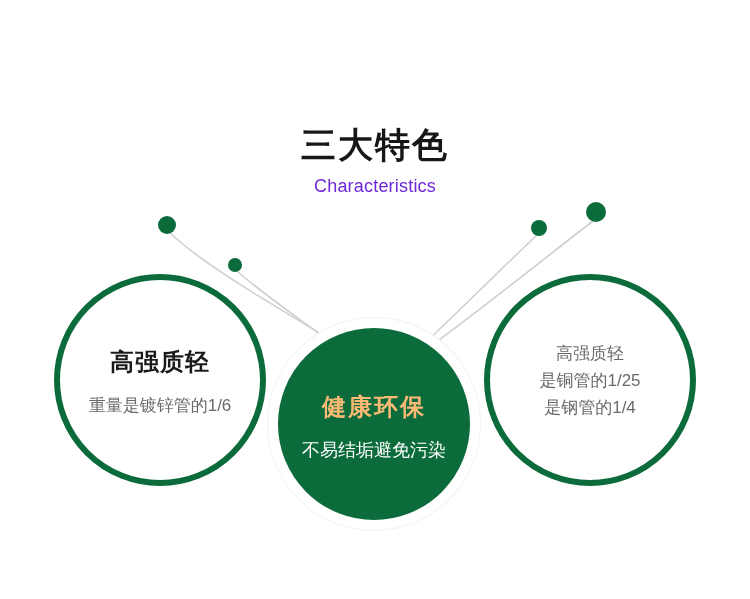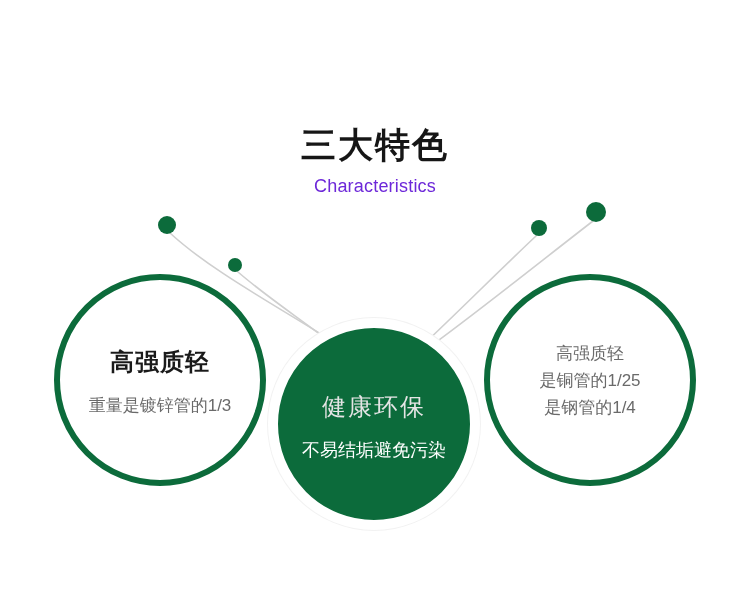--- a/index.html
+++ b/index.html
@@ -85,22 +85,22 @@
   .c-heading {
     font-size: 24px;
     font-weight: bold;
     color: #1a1a1a;
     letter-spacing: 1px;
     line-height: 40px;
     margin: 0 0 10px 0;
     white-space: nowrap;
   }
   .c-heading.light {
-    color: #e5e5e5;
-    font-weight: normal;
+    color: #fdba74;
+    font-weight: bold;
     letter-spacing: 2px;
     margin-bottom: 8px;
   }
   .c-line {
     font-size: 17px;
     color: #6a6a6a;
     line-height: 27px;
     white-space: nowrap;
   }
   .c-line.light {
@@ -142,21 +142,21 @@
   </svg>
 
   <div class="dot" style="left:158px; top:216px; width:18px; height:18px;"></div>
   <div class="dot" style="left:228px; top:258px; width:14px; height:14px;"></div>
   <div class="dot" style="left:531px; top:220px; width:16px; height:16px;"></div>
   <div class="dot" style="left:586px; top:202px; width:20px; height:20px;"></div>
 
   <div class="circle circle-outline circle-left">
     <div class="side-inner">
       <div class="c-heading">高强质轻</div>
-      <div class="c-line">重量是镀锌管的1/3</div>
+      <div class="c-line">重量是镀锌管的1/6</div>
     </div>
   </div>
 
   <div class="circle circle-outline circle-right">
     <div class="side-inner">
       <div class="c-line">高强质轻</div>
       <div class="c-line">是铜管的1/25</div>
       <div class="c-line">是钢管的1/4</div>
     </div>
   </div>

